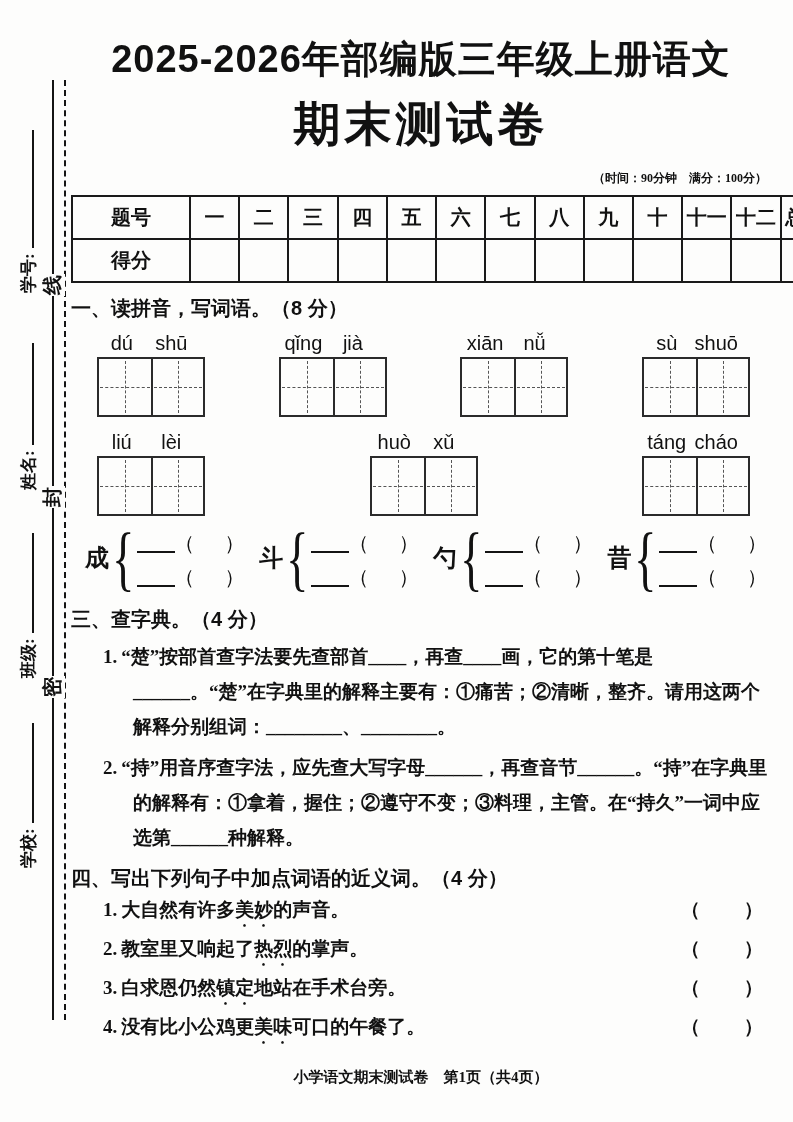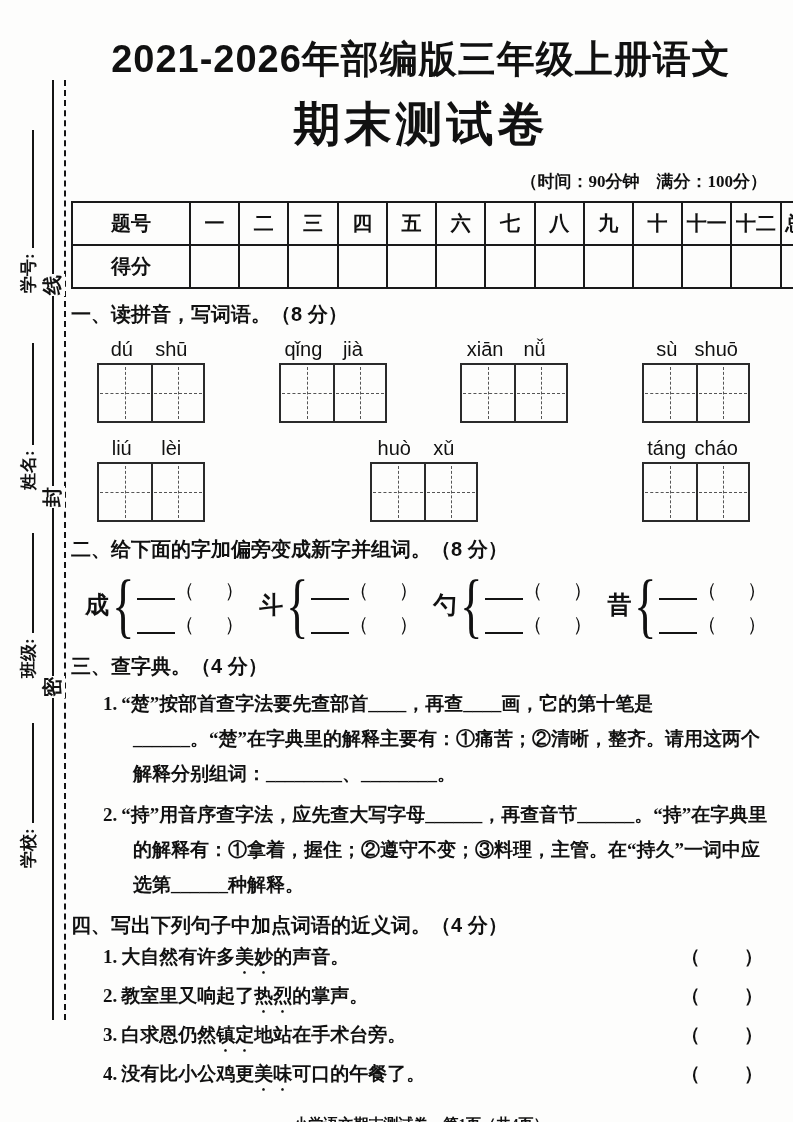--- a/index.html
+++ b/index.html
@@ -20,21 +20,21 @@
   .side-field{
     position:absolute;left:17px;white-space:nowrap;
     transform:rotate(-90deg);transform-origin:0 0;
     font-size:17px;font-weight:700;line-height:24px;
   }
   .side-field .f-blank{display:inline-block;border-bottom:2px solid #141414;height:14px;vertical-align:baseline;margin-left:5px;}
   
   .main{position:absolute;left:71px;top:0;width:700px;}
   .title1{margin-top:34px;text-align:center;font-family:"Liberation Sans",sans-serif;font-weight:800;font-size:38px;letter-spacing:1px;}
   .title2{margin-top:8px;text-align:center;font-family:"Liberation Sans",sans-serif;font-weight:800;font-size:47px;letter-spacing:4px;}
-  .meta{margin-top:14px;text-align:right;font-weight:700;font-size:17px;padding-right:4px;}
+  .meta{margin-top:14px;text-align:right;font-weight:700;font-size:12px;padding-right:4px;}
   
   table.score{border-collapse:collapse;margin-top:8px;width:760px;table-layout:fixed;}
   table.score td{border:2px solid #1a1a1a;height:41px;text-align:center;font-weight:700;font-size:20px;padding:0;}
   table.score td.first{width:116px;}
   
   .sec-head{font-weight:800;font-size:20px;margin:0;font-family:"Liberation Sans",sans-serif;}
   .sh1{margin-top:12px;}
   .sh2{margin-top:14px;}
   .sh3{margin-top:16px;}
   .sh4{margin-top:10px;}
@@ -84,21 +84,21 @@
 <div class="seal-char" style="top:484px">封</div>
 <div class="seal-char" style="top:674px">密</div>
 
 <div class="side-field" style="top:293px;width:205px"><span>学号:</span><span class="f-blank" style="width:118px"></span></div>
 <div class="side-field" style="top:490px;width:188px"><span>姓名:</span><span class="f-blank" style="width:102px"></span></div>
 <div class="side-field" style="top:678px;width:185px"><span>班级:</span><span class="f-blank" style="width:100px"></span></div>
 <div class="side-field" style="top:868px;width:185px"><span>学校:</span><span class="f-blank" style="width:100px"></span></div>
 
 <div class="main">
 
-  <div class="title1">2021-2026年部编版三年级上册语文</div>
+  <div class="title1">2025-2026年部编版三年级上册语文</div>
   <div class="title2">期末测试卷</div>
   <div class="meta">（时间：90分钟　满分：100分）</div>
 
   <table class="score">
     <tbody>
         <tr>
       <td class="first">题号</td>
       <td>一</td>
       <td>二</td>
       <td>三</td>
@@ -203,21 +203,20 @@
             <span>cháo</span>
           </div>
         <div class="pgrid">
             <div class="pcell"></div>
             <div class="pcell"></div>
           </div>
       </div>
     </div>
   </div>
 
-  <div class="sec-head sh2">二、给下面的字加偏旁变成新字并组词。（8 分）</div>
   <div class="brace-row">
     <div class="brace-unit">
       <span class="b-char">成</span>
       <span class="b-brace">{</span>
       <span class="b-rows">
         <span class="b-row">
             <span class="b-blank"></span>
             <span>（</span>
             <span class="b-gap"></span>
             <span>）</span>

